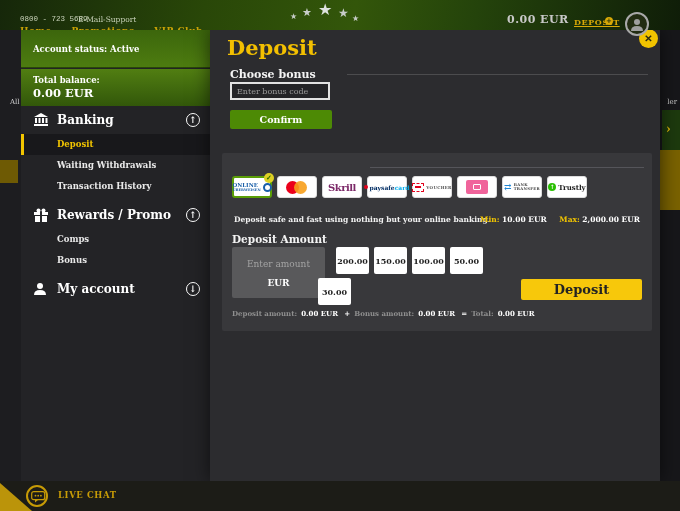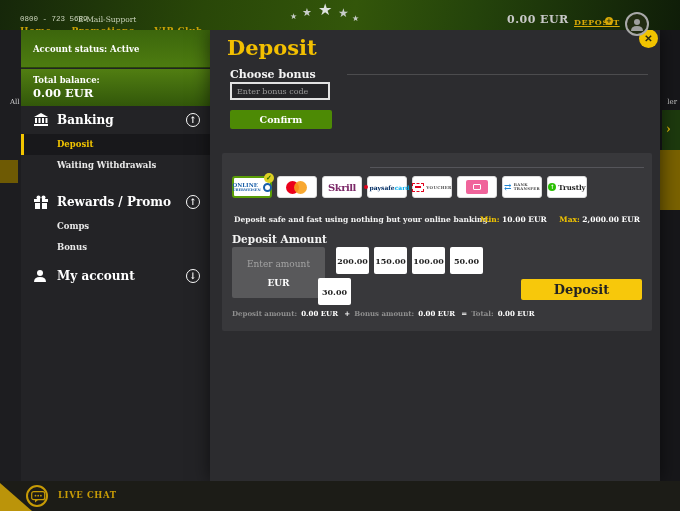--- a/index.html
+++ b/index.html
@@ -202,22 +202,23 @@
             <rect x="9" y="5" width="2" height="5" fill="#fff"></rect>
             <rect x="12.5" y="5" width="2" height="5" fill="#fff"></rect>
             <rect x="1" y="11" width="14" height="2" fill="#fff"></rect>
           </svg>
         </span>
         <span class="lbl">Banking</span>
         <span class="sb-arrow">↑</span>
       </div>
       <div class="sb-item active">Deposit</div>
       <div class="sb-item">Waiting Withdrawals</div>
-
-      <div class="sb-section" style="margin-top:12px;">
+      <div class="sb-item">Transaction History</div>
+
+      <div class="sb-section" style="margin-top:4px;">
         <span class="ico">
           <svg width="16" height="14" viewBox="0 0 16 14">
             <rect x="1" y="4" width="14" height="3" fill="#fff"></rect>
             <rect x="2" y="8" width="12" height="6" fill="#fff"></rect>
             <rect x="7" y="4" width="2" height="10" fill="#2a2a2d"></rect>
             <circle cx="5.5" cy="2.5" r="2" fill="#fff"></circle>
             <circle cx="10.5" cy="2.5" r="2" fill="#fff"></circle>
           </svg>
         </span>
         <span class="lbl">Rewards / Promo</span>

